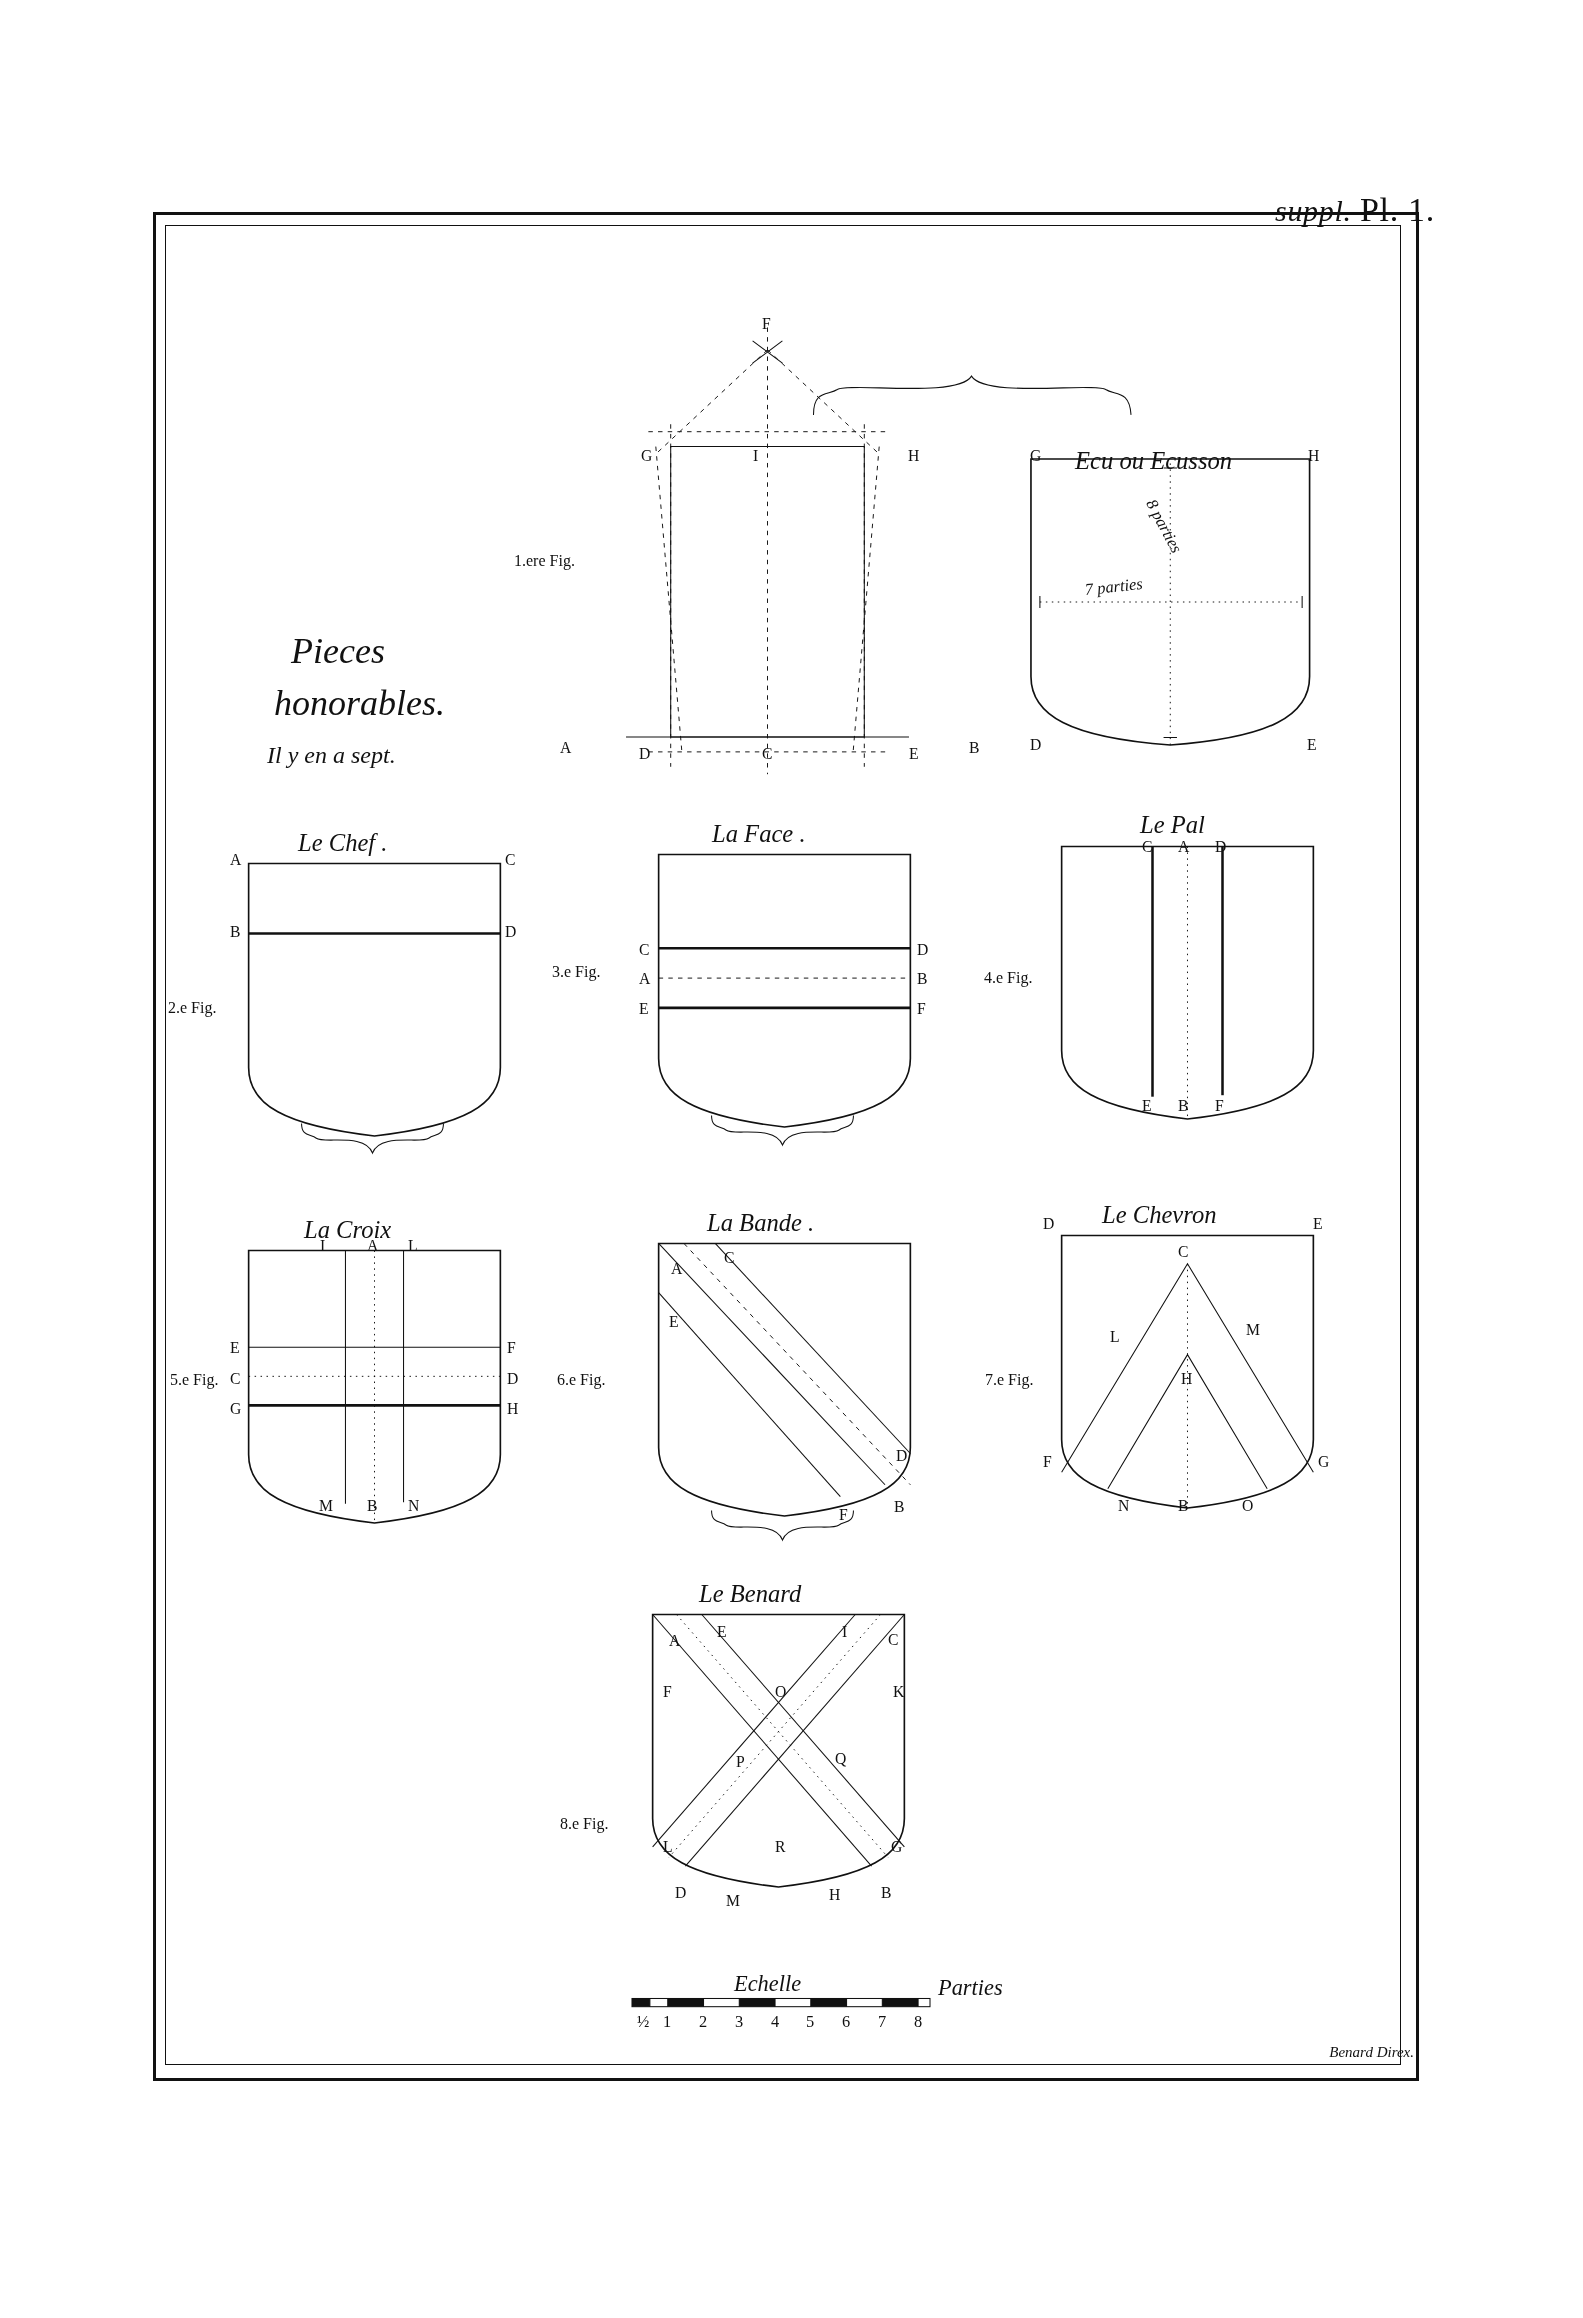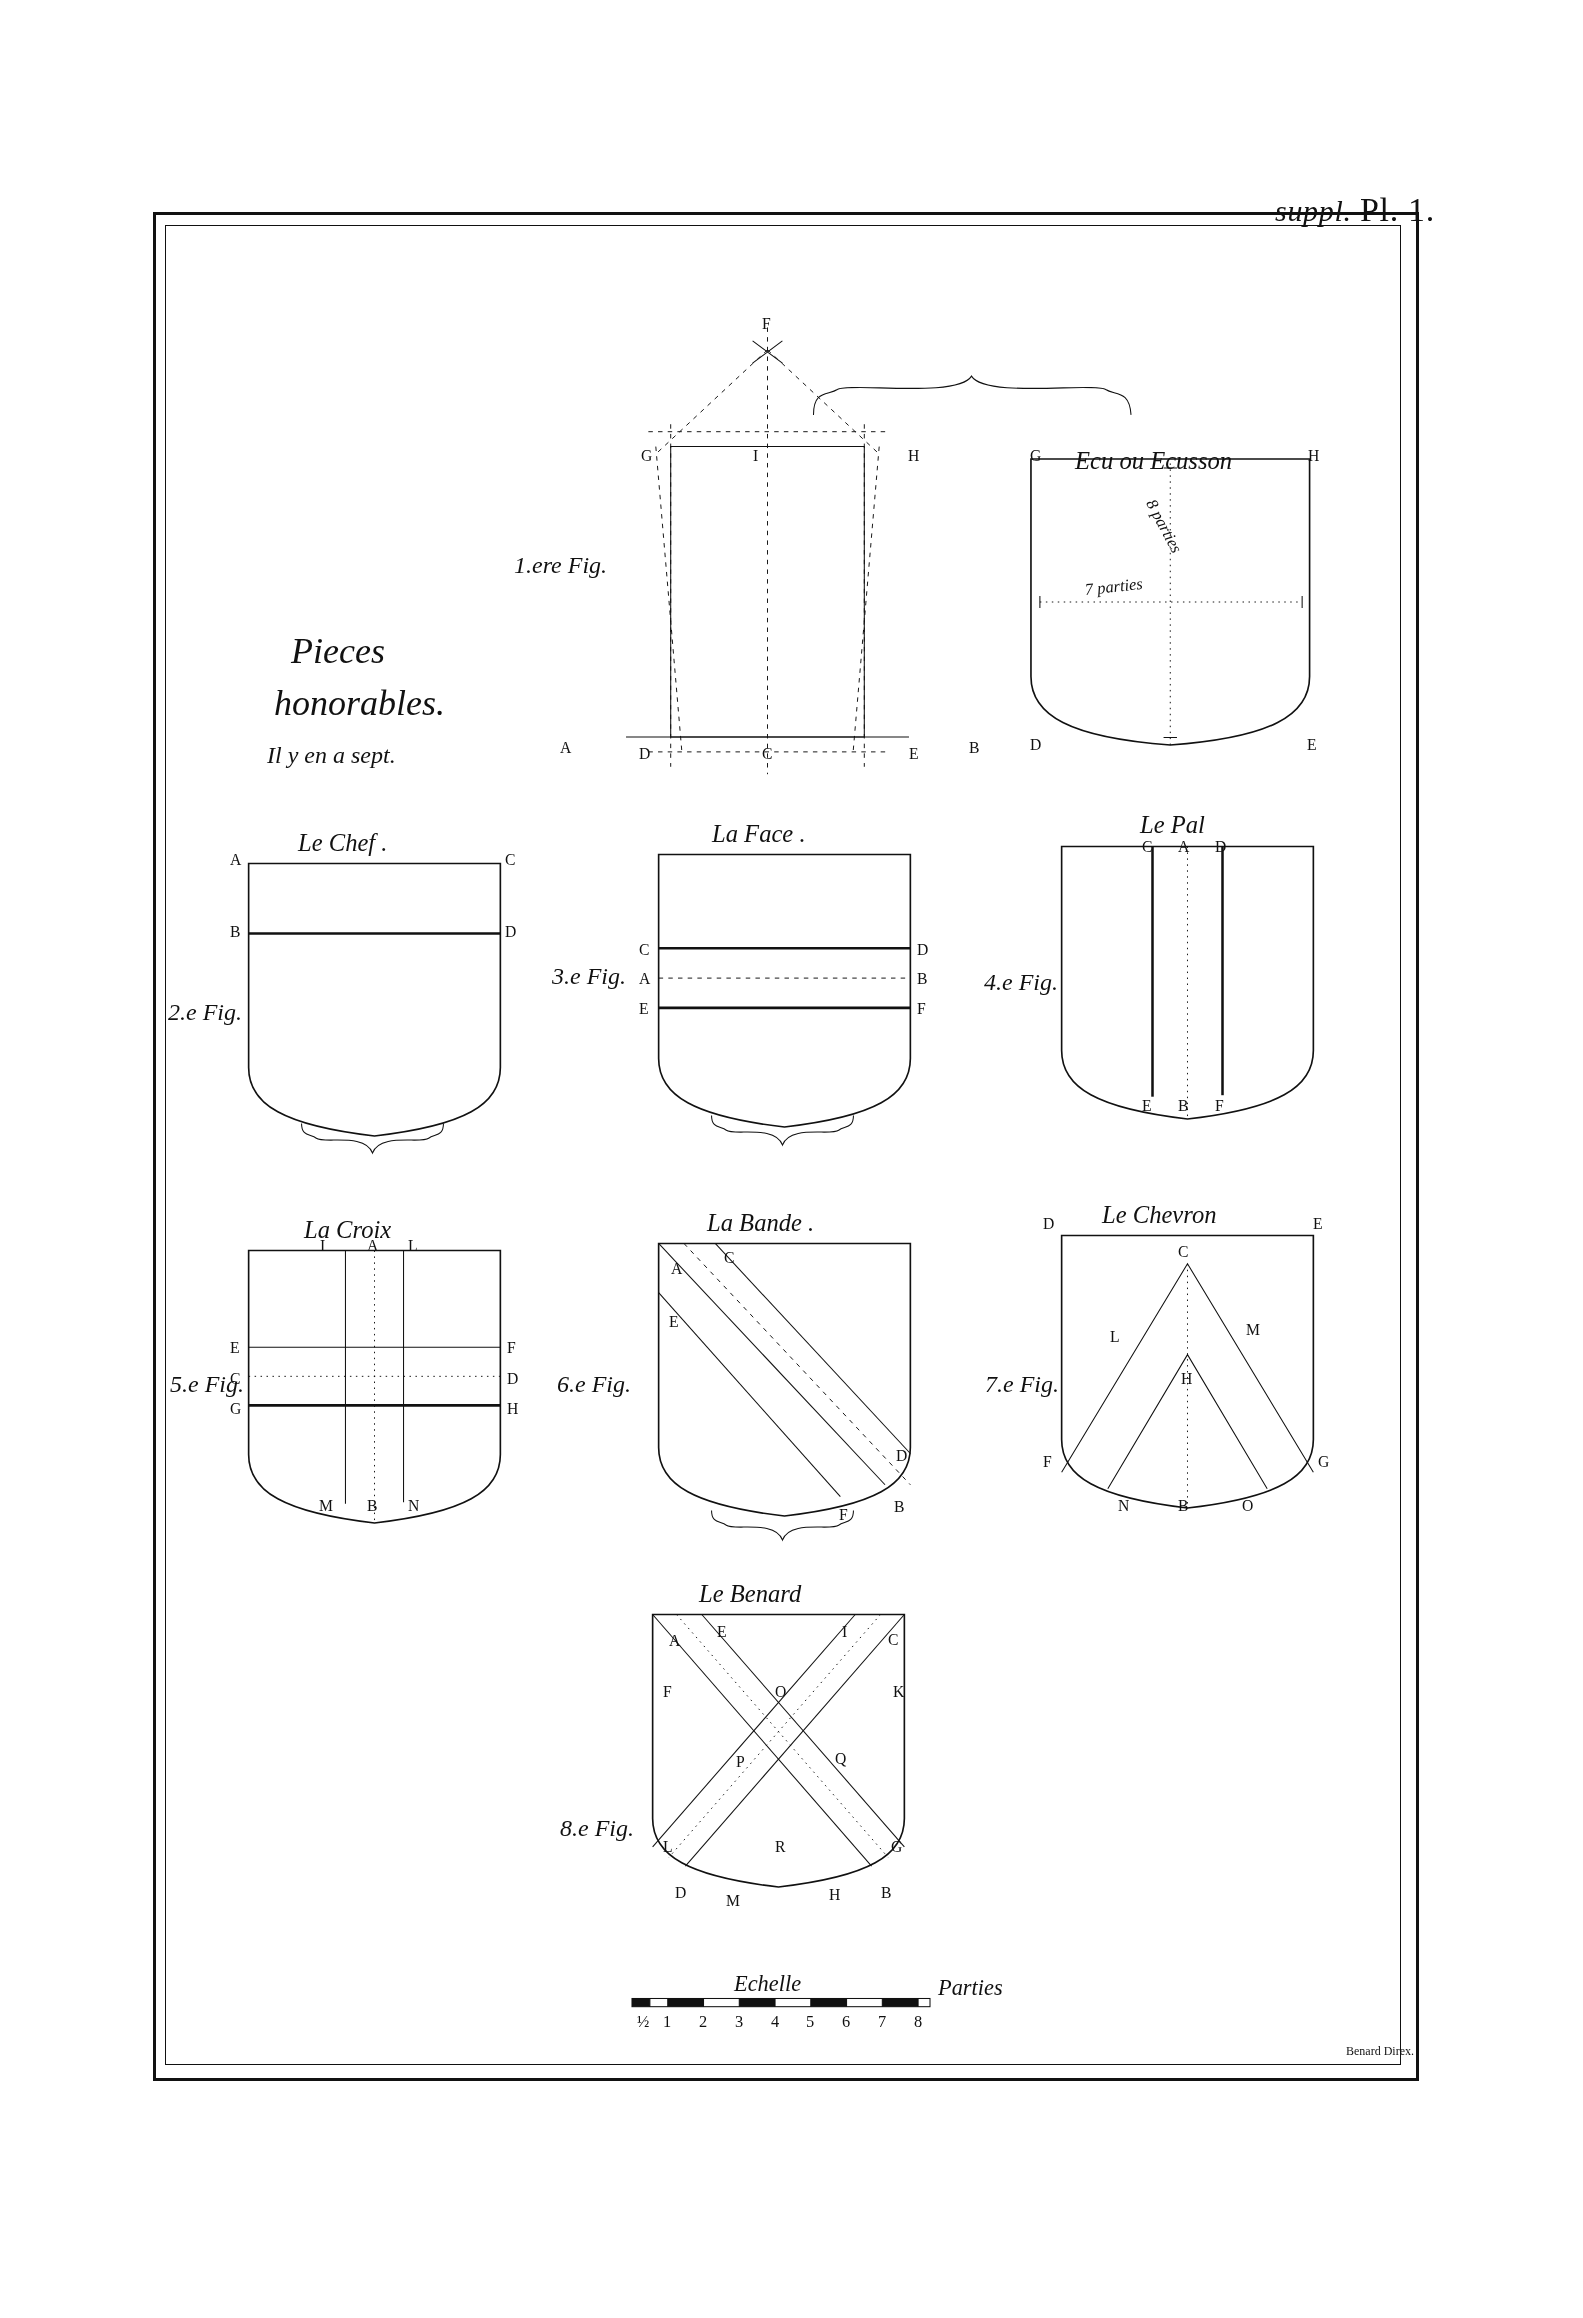--- a/index.html
+++ b/index.html
@@ -72,21 +72,22 @@
     width: 1584px;
     text-align: center;
     font-style: italic;
     font-size: 54px;
     letter-spacing: 1.5px;
   }
   .engraver {
     position: absolute;
     right: 170px;
     top: 2044px;
-    font-size: 12px;
+    font-style: italic;
+    font-size: 15px;
   }
   
   .ph-1 {
     position: absolute;
     left: 291px;
     top: 630px;
     font-style: italic;
     font-size: 36px;
   }
   .ph-2 {
@@ -99,22 +100,21 @@
   .ph-3 {
     position: absolute;
     left: 267px;
     top: 742px;
     font-style: italic;
     font-size: 24px;
   }
   
   .fig-label {
     position: absolute;
-    font-style: italic;
-    font-size: 24px;
+    font-size: 16px;
     white-space: nowrap;
   }
   .shield-title {
     position: absolute;
     font-style: italic;
     font-size: 24.6px;
     white-space: nowrap;
   }
   .pt {
     position: absolute;

